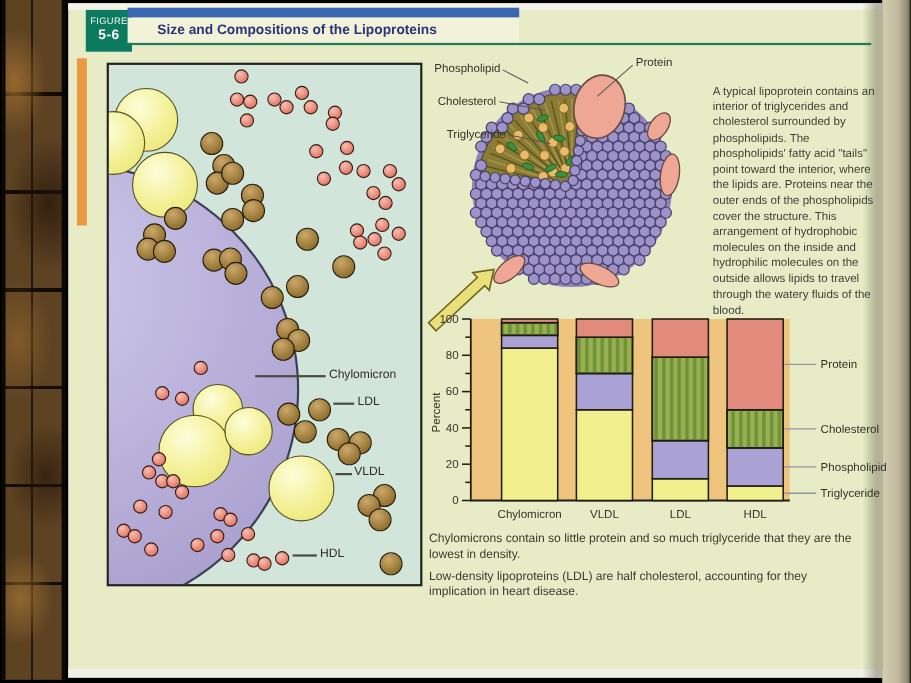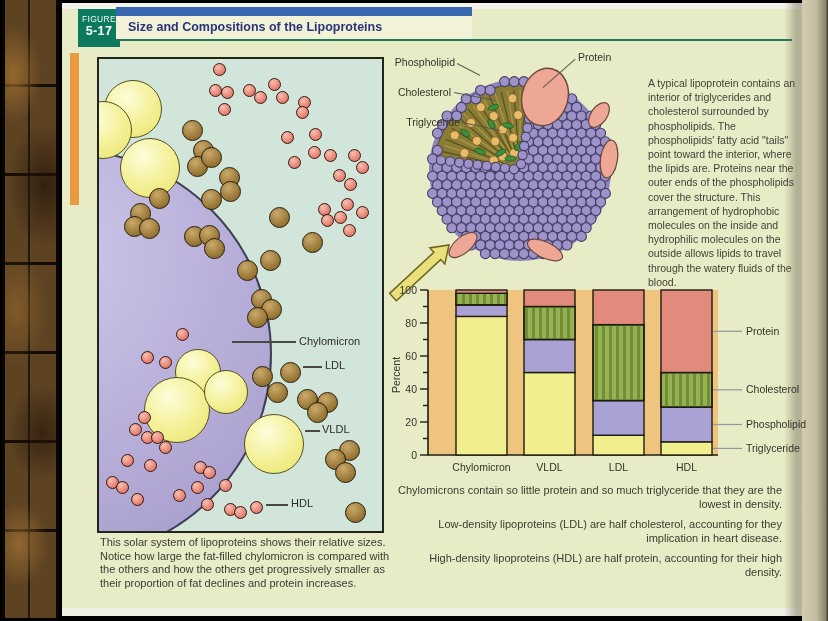--- a/index.html
+++ b/index.html
@@ -24,40 +24,40 @@
   .page-bottom{position:absolute;left:0;bottom:0;width:100%;height:8px;background:#f0efe6;}
   .page-curl{position:absolute;right:0;top:0;width:18px;height:100%;
     background:linear-gradient(90deg,rgba(120,115,95,0) 0%,rgba(110,105,88,.45) 70%,#b9b29a 100%);}
   
   .figure-box{position:absolute;left:16px;top:6px;width:42px;height:38px;background:#0b7a5f;
     color:#fff;text-align:center;box-sizing:border-box;padding-top:5px;}
   .fig-word{font-size:8.5px;letter-spacing:.3px;opacity:.95;}
   .fig-num{font-size:12.5px;font-weight:bold;letter-spacing:.4px;}
   .blue-bar{position:absolute;left:54px;top:4px;width:356px;height:9px;background:#3a68b0;}
   .title-strip{position:absolute;left:54px;top:13px;width:356px;height:23px;background:#f1f2d8;}
-  .title-text{display:block;padding-left:12px;line-height:23px;font-size:12.5px;font-weight:bold;color:#2a3577;}
+  .title-text{display:block;padding-left:27px;line-height:23px;font-size:12.5px;font-weight:bold;color:#2a3577;}
   .green-rule{position:absolute;left:54px;top:36px;width:676px;height:2px;background:#21795a;}
   .orange-bar{position:absolute;left:8px;top:50px;width:9px;height:152px;background:#e9993f;}
   
   .solar-panel{position:absolute;left:35px;top:54px;width:287px;height:476px;box-sizing:border-box;
     border:2px solid #23231a;background:#d2e5da;overflow:hidden;}
   .dot{position:absolute;border-radius:50%;box-sizing:border-box;}
   .chylo-fill{background:radial-gradient(circle at 42% 26%, #cfcaea 0%, #b6add8 55%, #a298c8 100%);
     border:2px solid #3e3e56;}
   .dot-yellow{background:radial-gradient(circle at 38% 30%, #fdfdda 0%, #f5f2a0 45%, #e9e468 100%);
     border:1.5px solid #55521e;}
   .dot-brown{background:radial-gradient(circle at 38% 30%, #cba96c 0%, #9c7a39 60%, #7e5f26 100%);
     border:1.5px solid #241c08;}
   .dot-red{background:radial-gradient(circle at 35% 30%, #f7bfb1 0%, #e98a7b 55%, #d5604e 100%);
     border:1.5px solid #33190f;}
   .panel-label{position:absolute;font-size:11px;color:#2d2d26;z-index:6;white-space:nowrap;}
   .lead{position:absolute;height:1.5px;background:#4a4a42;z-index:6;}
   
   .desc{position:absolute;left:586px;top:73px;width:155px;font-size:10.5px;line-height:14.2px;color:#3f4038;}
-  .notes{position:absolute;left:328px;top:481px;width:392px;text-align:right;}
+  .notes{position:absolute;left:328px;top:481px;width:392px;}
   .notes p{margin:0 0 7px 0;font-size:11px;line-height:13.5px;color:#3a3b33;}
   .caption{position:absolute;left:38px;top:533px;width:294px;font-size:11px;line-height:13.5px;color:#3a3b33;}
   
   .slabel{position:absolute;font-size:10.5px;color:#33332b;white-space:nowrap;}
   .sline{position:absolute;height:1.3px;background:#5a5a52;transform-origin:left center;}
   svg{overflow:visible;}
   .chart-text{font-size:10.5px;fill:#33332b;}
 </style>
 </head>
 <body>
@@ -66,21 +66,21 @@
   <div class="wood"></div>
   <div class="outer-right"></div>
 
   <div class="page">
     <div class="page-top"></div>
     <div class="page-bottom"></div>
     <div class="page-curl"></div>
 
     <div class="figure-box">
       <div class="fig-word">FIGURE</div>
-      <div class="fig-num">5-17</div>
+      <div class="fig-num">5-6</div>
     </div>
     <div class="blue-bar"></div>
     <div class="title-strip">
       <span class="title-text">Size and Compositions of the Lipoproteins</span>
     </div>
     <div class="green-rule"></div>
     <div class="orange-bar"></div>
 
     <div class="solar-panel" id="solarPanel">
       <div class="panel-label" style="left:200px;top:276px">Chylomicron</div>
@@ -567,18 +567,16 @@
         <text x="356" y="110.325" class="chart-text">Cholesterol</text>
         <line x1="323" y1="141.475" x2="352" y2="141.475" stroke="#9098a0" stroke-width="1.2"></line>
         <text x="356" y="144.975" class="chart-text">Phospholipid</text>
         <line x1="323" y1="165.4" x2="352" y2="165.4" stroke="#9098a0" stroke-width="1.2"></line>
         <text x="356" y="168.9" class="chart-text">Triglyceride</text>
       </svg>
 
     <div class="notes">
       <p>Chylomicrons contain so little protein and so much triglyceride that they are the lowest in density.</p>
       <p>Low-density lipoproteins (LDL) are half cholesterol, accounting for they implication in heart disease.</p>
-      <p>High-density lipoproteins (HDL) are half protein, accounting for their high density.</p>
     </div>
 
-    <div class="caption">This solar system of lipoproteins shows their relative sizes. Notice how large the fat-filled chylomicron is compared with the others and how the others get progressively smaller as their proportion of fat declines and protein increases.</div>
   </div>
 </div>
 
 </body></html>

